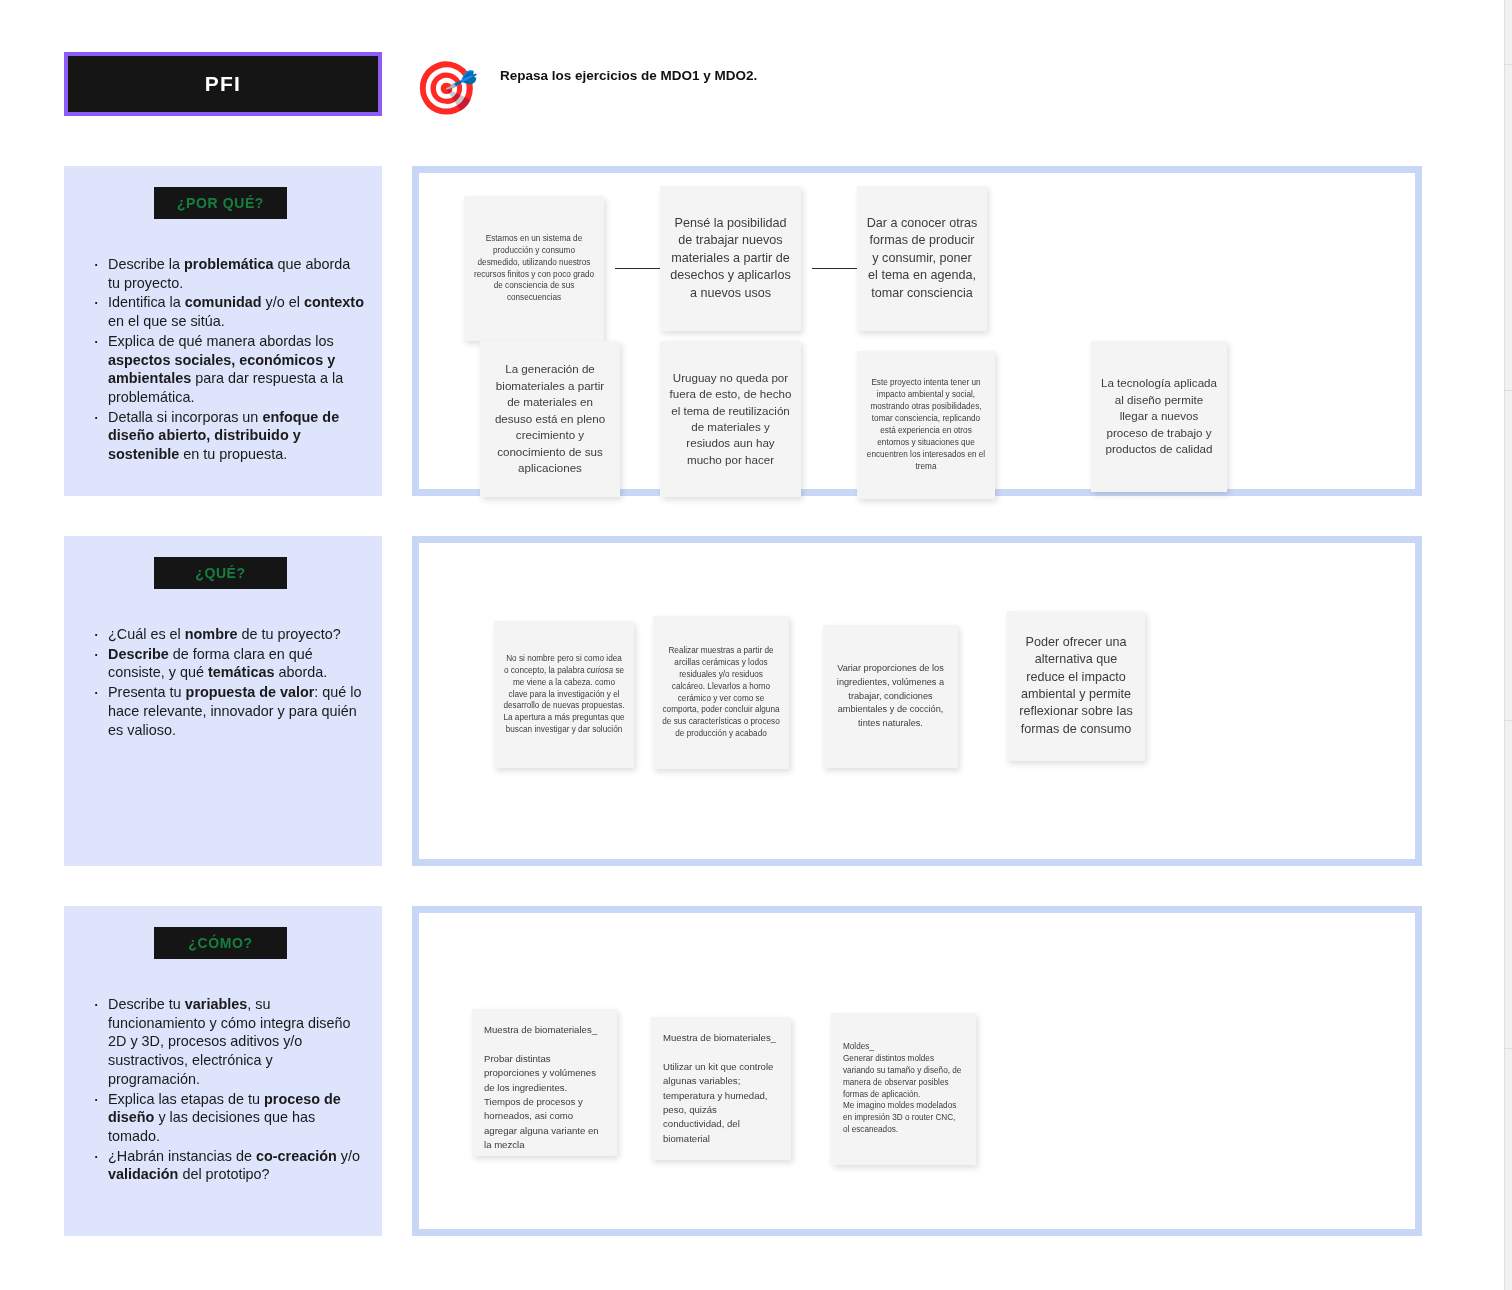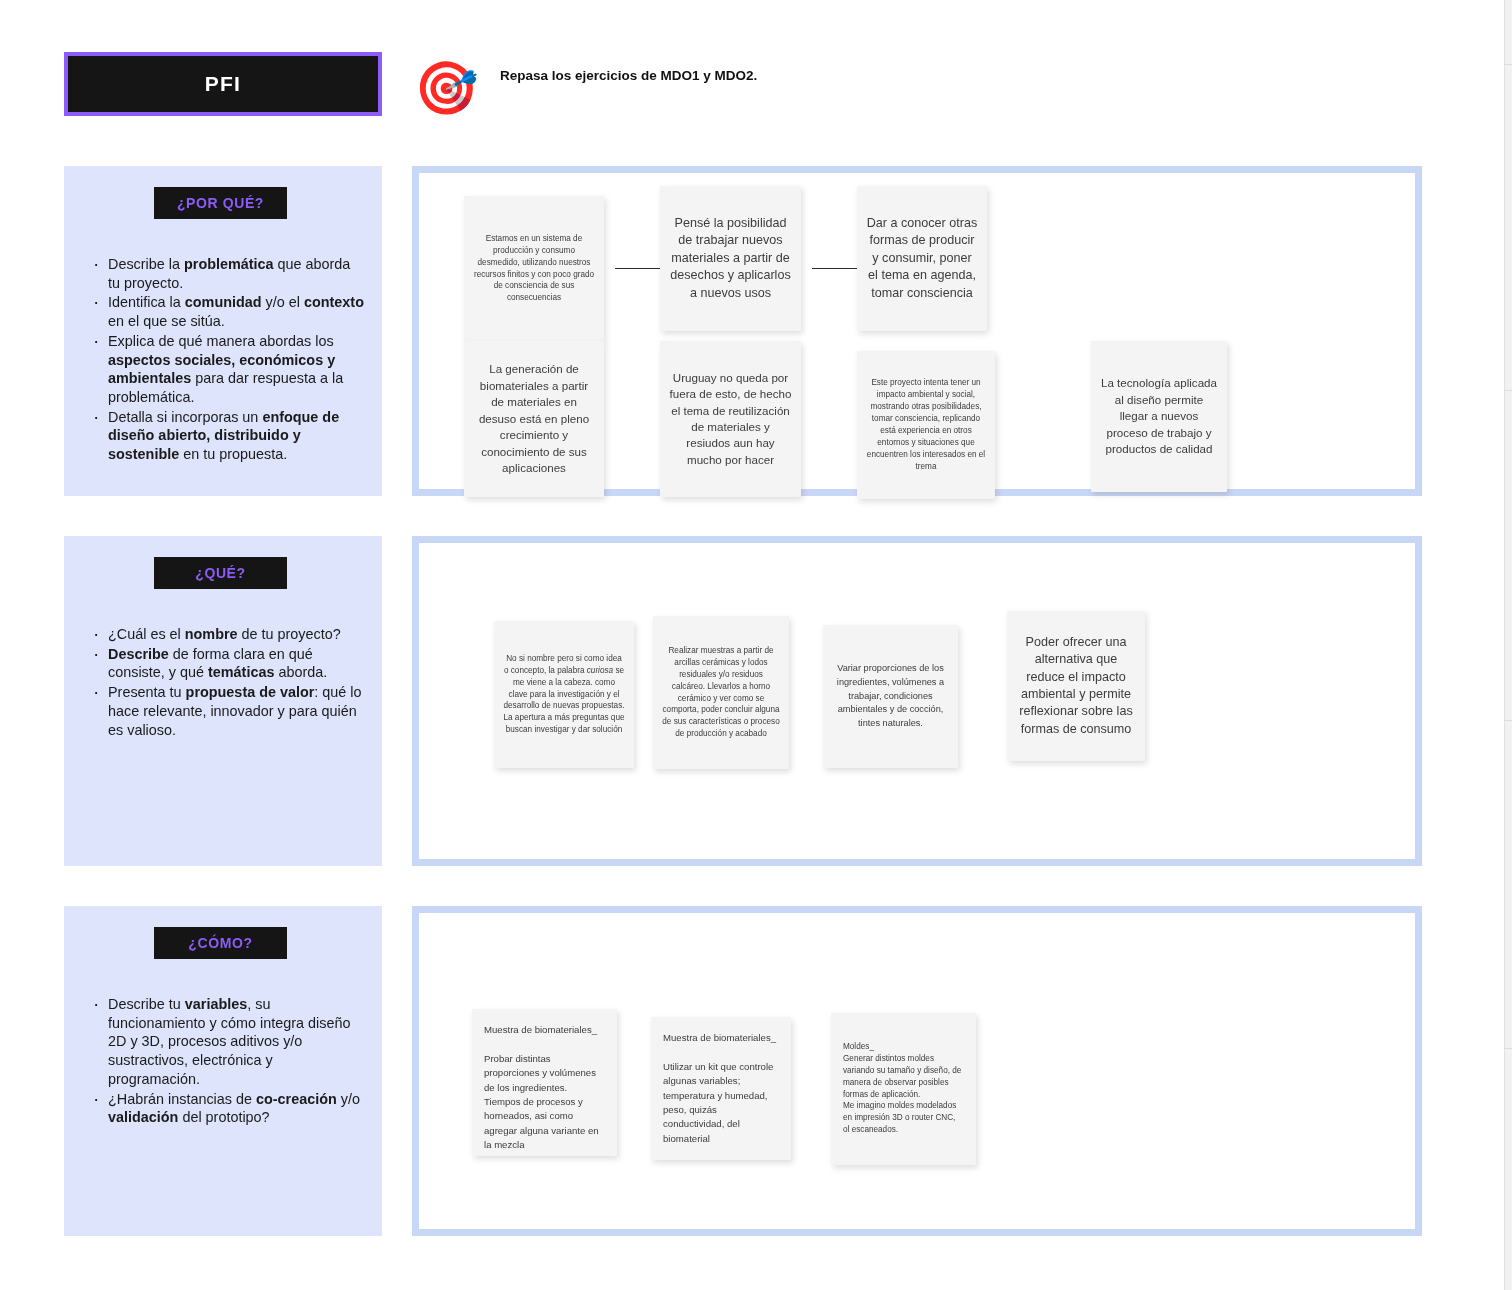--- a/index.html
+++ b/index.html
@@ -28,21 +28,21 @@
 
   .header-note { position:absolute; left:500px; top:66px; width:700px;
     font-size:13.5px; font-weight:bold; color:#111; line-height:1.55; }
 
   
   .side { position:absolute; left:64px; width:318px; background:#dde4fb; }
   .side-1 { top:166px; height:330px; }
   .side-2 { top:536px; height:330px; }
   .side-3 { top:906px; height:330px; }
 
-  .side-head { margin:21px auto 0 auto; background:#151515; color:#8b5cf6;
+  .side-head { margin:21px auto 0 auto; background:#151515; color:#15803d;
     font-weight:bold; font-size:14px; letter-spacing:.6px;
     display:flex; align-items:center; justify-content:center;
     height:32px;text-align:right; }
   .sh-1 { width:133px; margin-left:90px; }
   .sh-2 { width:133px; margin-left:90px; }
   .sh-3 { width:133px; margin-left:90px; }
 
   .side-list { margin:36px 18px 0 26px; }
   .side-list li { list-style:none; position:relative; padding-left:18px;
     font-size:14.4px; line-height:1.30; color:#1b1b1b; margin-bottom:1px; }
@@ -121,21 +121,21 @@
 
     <div class="note center t-lg" style="left:241px; top:13px; width:141px; height:145px;">
       <div class="txt">Pensé la posibilidad de trabajar nuevos materiales a partir de desechos y aplicarlos a nuevos usos</div>
     </div>
     <div class="arrow" style="left:393px; top:95px; width:52px;"></div>
 
     <div class="note center t-lg" style="left:438px; top:13px; width:130px; height:145px;">
       <div class="txt">Dar a conocer otras formas de producir y consumir, poner el tema en agenda, tomar consciencia</div>
     </div>
 
-    <div class="note center t-lg2" style="left:45px; top:168px; width:140px; height:156px;">
+    <div class="note center t-lg2" style="left:61px; top:168px; width:140px; height:156px;">
       <div class="txt">La generación de biomateriales a partir de materiales en desuso está en pleno crecimiento y conocimiento de sus aplicaciones</div>
     </div>
     <div class="note center t-lg2" style="left:241px; top:168px; width:141px; height:156px;">
       <div class="txt">Uruguay no queda por fuera de esto, de hecho el tema de reutilización de materiales y resiudos aun hay mucho por hacer</div>
     </div>
     <div class="note center t-sm" style="left:438px; top:178px; width:138px; height:148px;">
       <div class="txt">Este proyecto intenta tener un impacto ambiental y social, mostrando otras posibilidades, tomar consciencia, replicando está experiencia en otros entornos y situaciones que encuentren los interesados en el trema</div>
     </div>
     <div class="note center t-lg2" style="left:672px; top:168px; width:136px; height:151px;">
       <div class="txt">La tecnología aplicada al diseño permite llegar a nuevos proceso de trabajo y productos de calidad</div>
@@ -163,20 +163,21 @@
     </div>
     <div class="note center t-lg" style="left:588px; top:68px; width:138px; height:150px;">
       <div class="txt">Poder ofrecer una alternativa  que reduce el impacto ambiental y permite reflexionar sobre las formas de consumo</div>
     </div>
   </div>
 
   <div class="side side-3">
     <div class="side-head sh-3">¿CÓMO?</div>
     <ul class="side-list">
       <li>Describe tu <b>variables</b>, su funcionamiento y cómo integra diseño 2D y 3D, procesos aditivos y/o sustractivos, electrónica y programación.</li>
+      <li>Explica las etapas de tu <b>proceso de diseño</b> y las decisiones que has tomado.</li>
       <li>¿Habrán instancias de <b>co-creación</b> y/o <b>validación</b>  del prototipo?</li>
     </ul>
   </div>
 
   <div class="panel panel-3">
     <div class="note left t-cm" style="left:53px; top:96px; width:145px; height:147px; align-items:flex-start; padding:14px 12px;">
       <div class="txt">Muestra de biomateriales_<br><br>Probar distintas proporciones y volúmenes de los ingredientes.<br>Tiempos de procesos y horneados, asi como agregar alguna variante en la mezcla</div>
     </div>
     <div class="note left t-cm" style="left:232px; top:104px; width:140px; height:143px; align-items:flex-start; padding:14px 12px;">
       <div class="txt">Muestra de biomateriales_<br><br>Utilizar un kit que controle algunas variables; temperatura y humedad, peso, quizás conductividad, del biomaterial</div>

